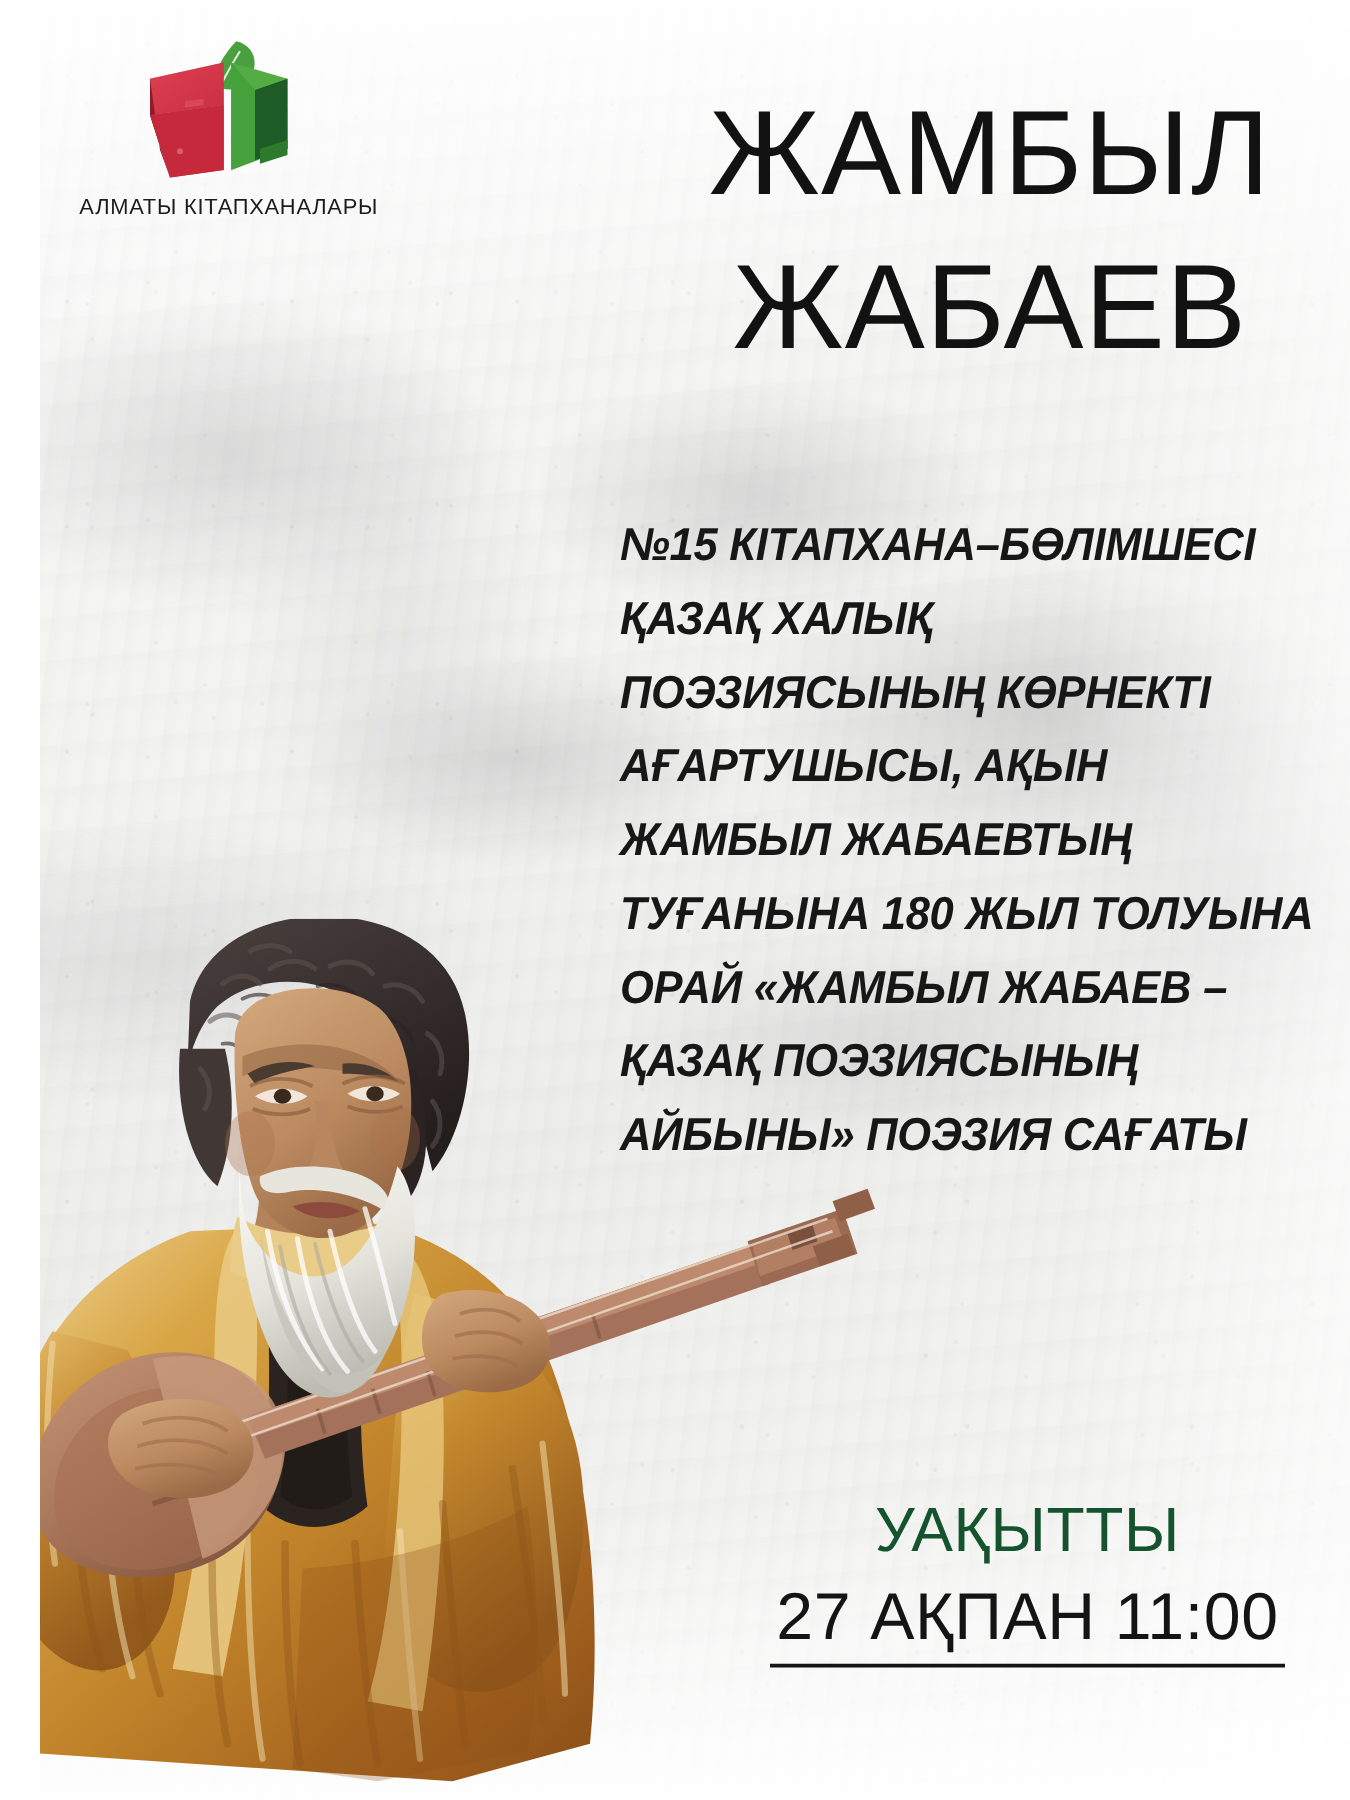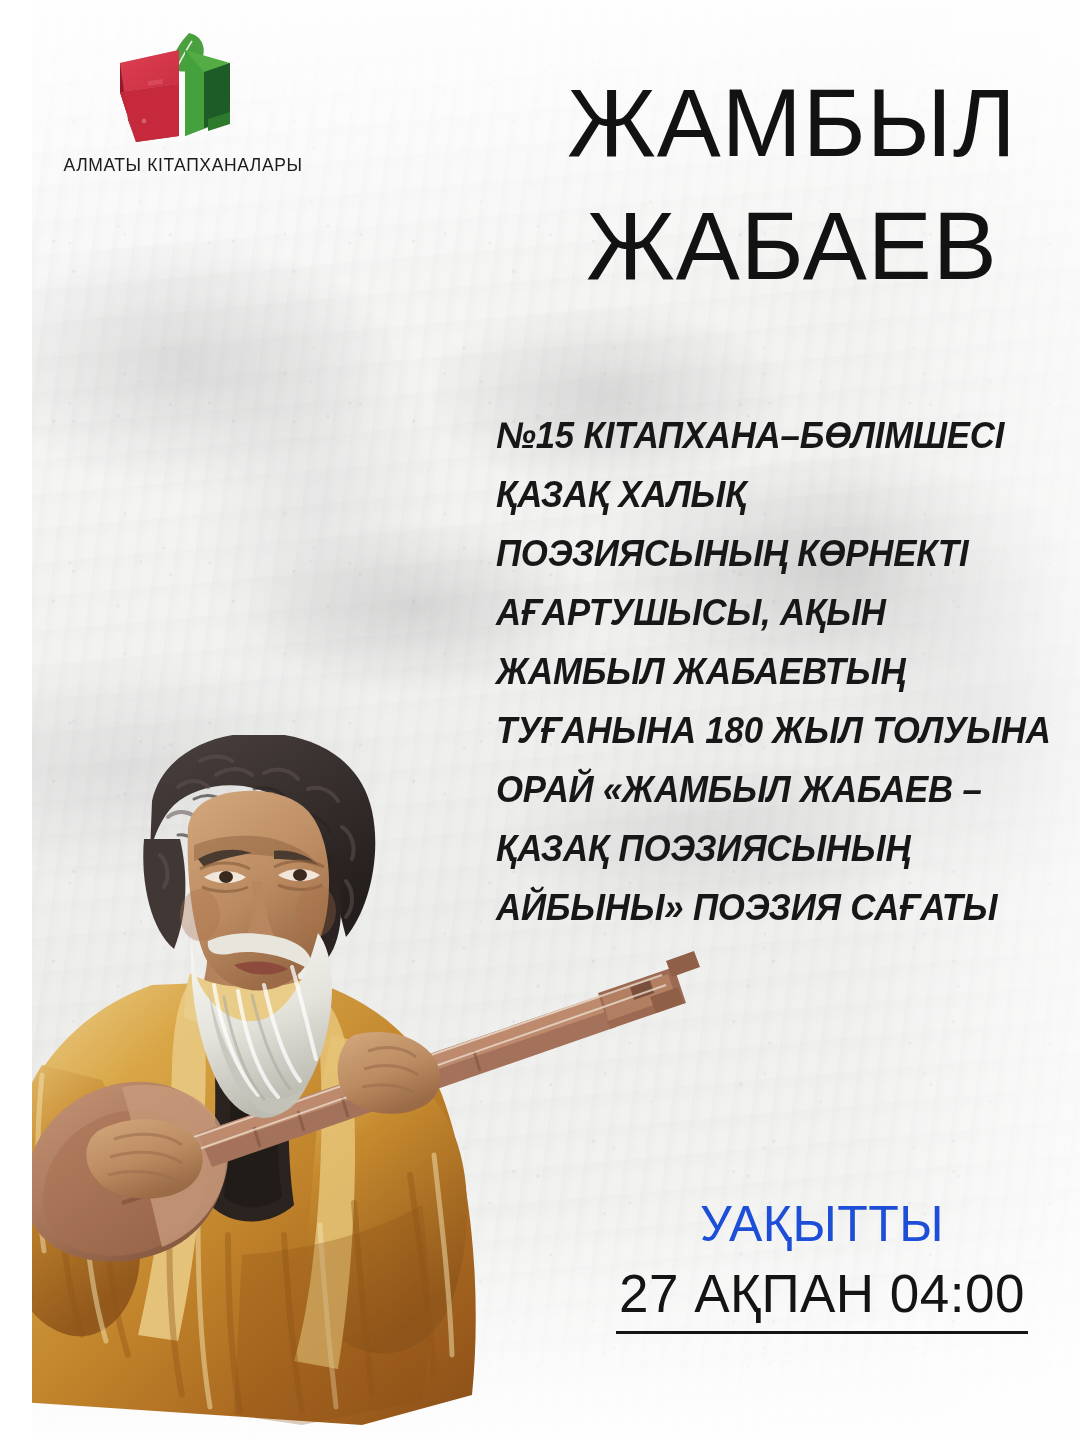--- a/index.html
+++ b/index.html
@@ -158,21 +158,21 @@
     position: absolute;
     left: 560px;
     top: 1196px;
     width: 460px;
     text-align: center;
   }
   .time-label {
     font-size: 50px;
     line-height: 1.12;
     font-weight: 400;
-    color: #1d4ed8;
+    color: #14532d;
     letter-spacing: .5px;
     font-family: "Liberation Sans", sans-serif;
   }
   .time-value {
     margin-top: 12px;
     font-size: 53px;
     line-height: 1.12;
     font-weight: 400;
     color: #141414;
     letter-spacing: .5px;
@@ -493,17 +493,17 @@
             <path d="M222 262 C230 306 244 344 262 364"></path>
             <path d="M250 260 C260 302 272 334 288 354"></path>
           </g>
         </g>
       </g>
     </svg>
   </div>
 
   <div class="time-block">
     <div class="time-label">УАҚЫТТЫ</div>
-    <div class="time-value">27 АҚПАН 04:00</div>
+    <div class="time-value">27 АҚПАН 11:00</div>
     <div class="time-rule"></div>
   </div>
 
 </div>
 
 </body></html>

